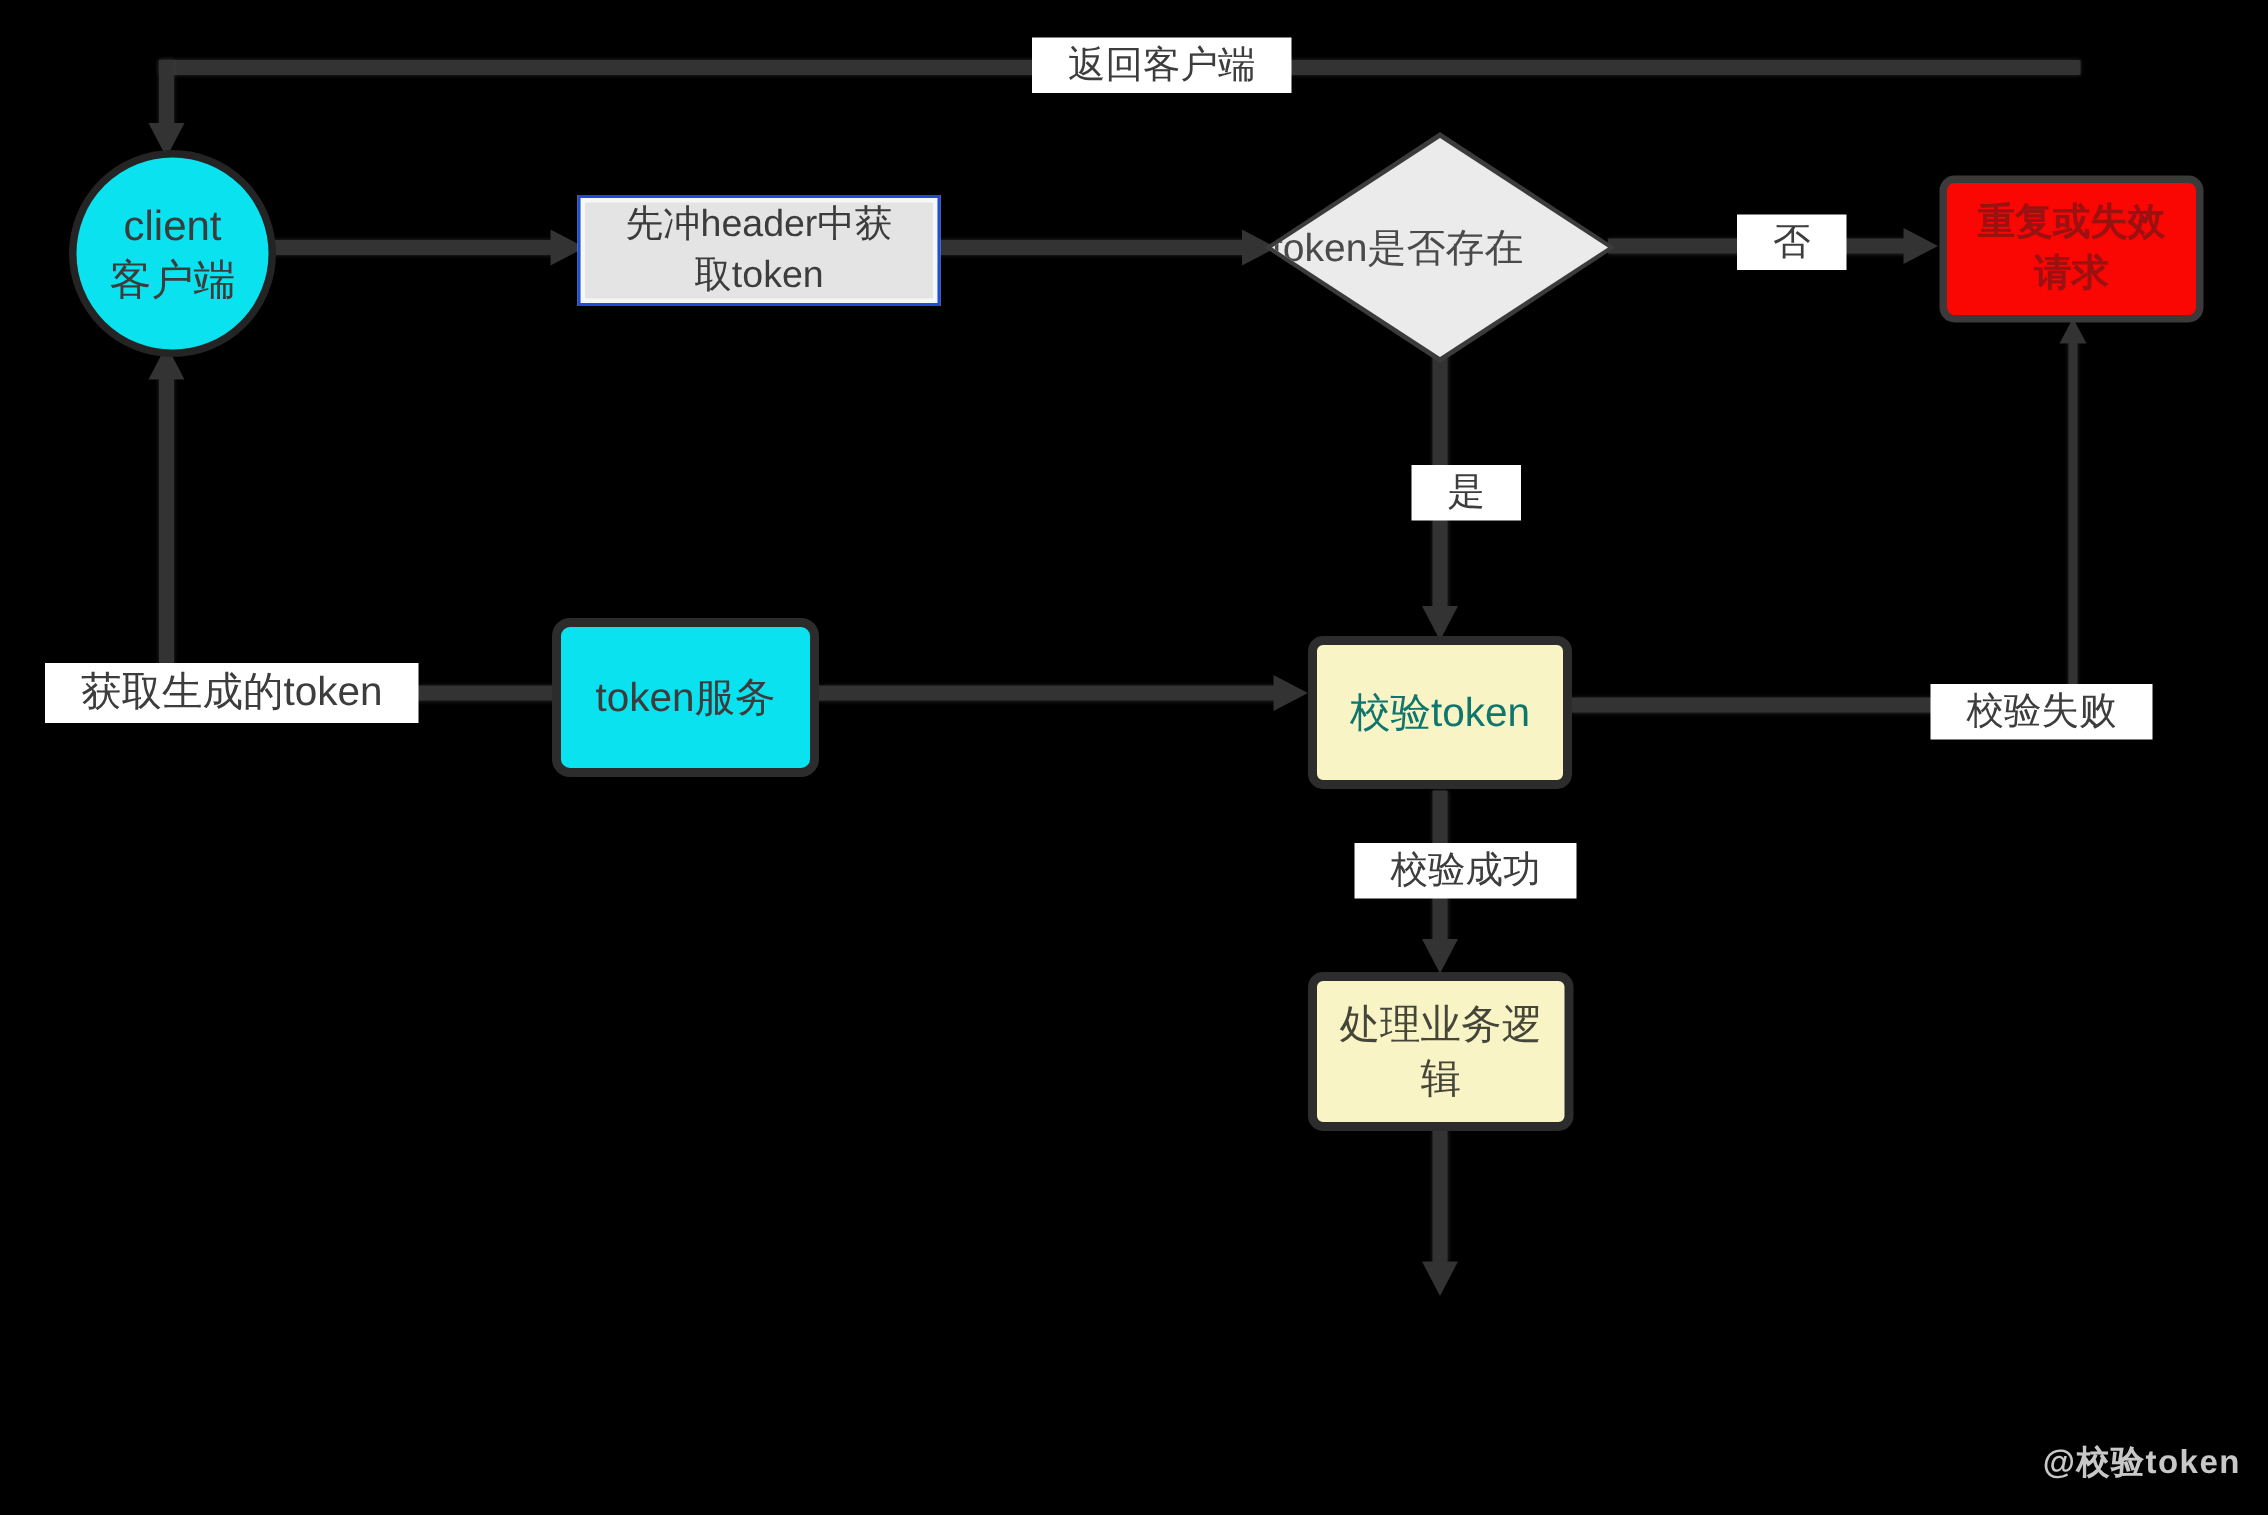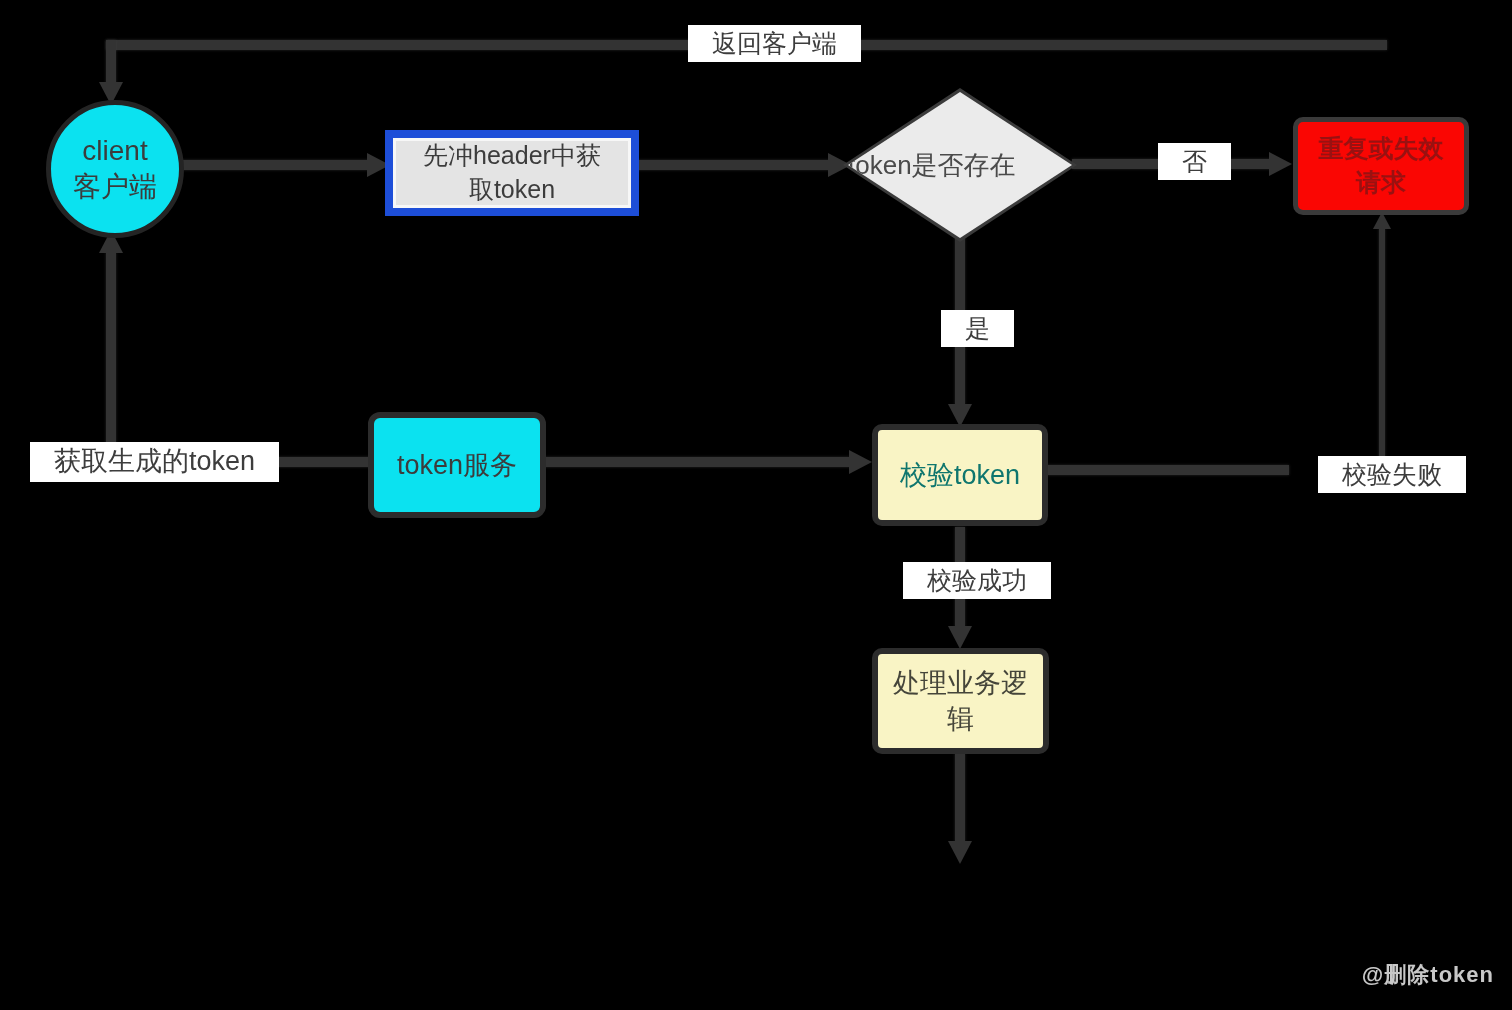--- a/index.html
+++ b/index.html
@@ -40,32 +40,32 @@
   .a-into-delete {left:948px;top:841px;}
   
   .elabel{
     position:absolute;z-index:3;background:#fff;color:#3d3d3d;
     font-size:25px;line-height:1.25;padding:3px 24px;white-space:nowrap;
   }
   .e-return {left:688px;top:25px;}
   .e-gettok {left:30px;top:442px;font-size:27px;}
   .e-no     {left:1158px;top:143px;}
   .e-yes    {left:941px;top:310px;}
-  .e-fail   {left:1287px;top:456px;margin-left:31px;}
+  .e-fail   {left:1287px;top:456px;}
   .e-success{left:903px;top:562px;}
   
   .node{position:absolute;z-index:4;display:flex;flex-direction:column;align-items:center;justify-content:center;
         text-align:center;color:#3c3c3c;}
   .n-client{
     left:46px;top:100px;width:128px;height:128px;border-radius:50%;
     border:5px solid #242424;font-size:28px;line-height:1.3;
   }
   .n-header{
     left:385px;top:130px;width:238px;height:70px;
-    border:8px solid #1d4ed8;box-shadow:inset 0 0 0 3px #f7f7f7;
+    border:2px solid #1d4ed8;box-shadow:inset 0 0 0 3px #f7f7f7;
     font-size:25px;line-height:1.35;
   }
   .diamond-outer{
     position:absolute;left:843px;top:88px;width:234px;height:154px;z-index:4;background:#3b3b3b;
     clip-path:polygon(50% 0,100% 50%,50% 100%,0 50%);
   }
   .diamond-inner{
     position:absolute;left:5px;top:4px;width:224px;height:146px;background:#ebebeb;
     clip-path:polygon(50% 0,100% 50%,50% 100%,0 50%);
     display:flex;align-items:center;justify-content:flex-start;
@@ -162,14 +162,14 @@
   <div class="node n-verify" style="background: rgb(249, 244, 197);">
     <span>校验token</span>
   </div>
 
   <div class="node n-process" style="background: rgb(249, 244, 197);">
     <span>处理业务逻</span>
     <span>辑</span>
   </div>
 
 
-  <div class="watermark">@删除token</div>
+  <div class="watermark">@校验token</div>
 </div>
 
 </body></html>

